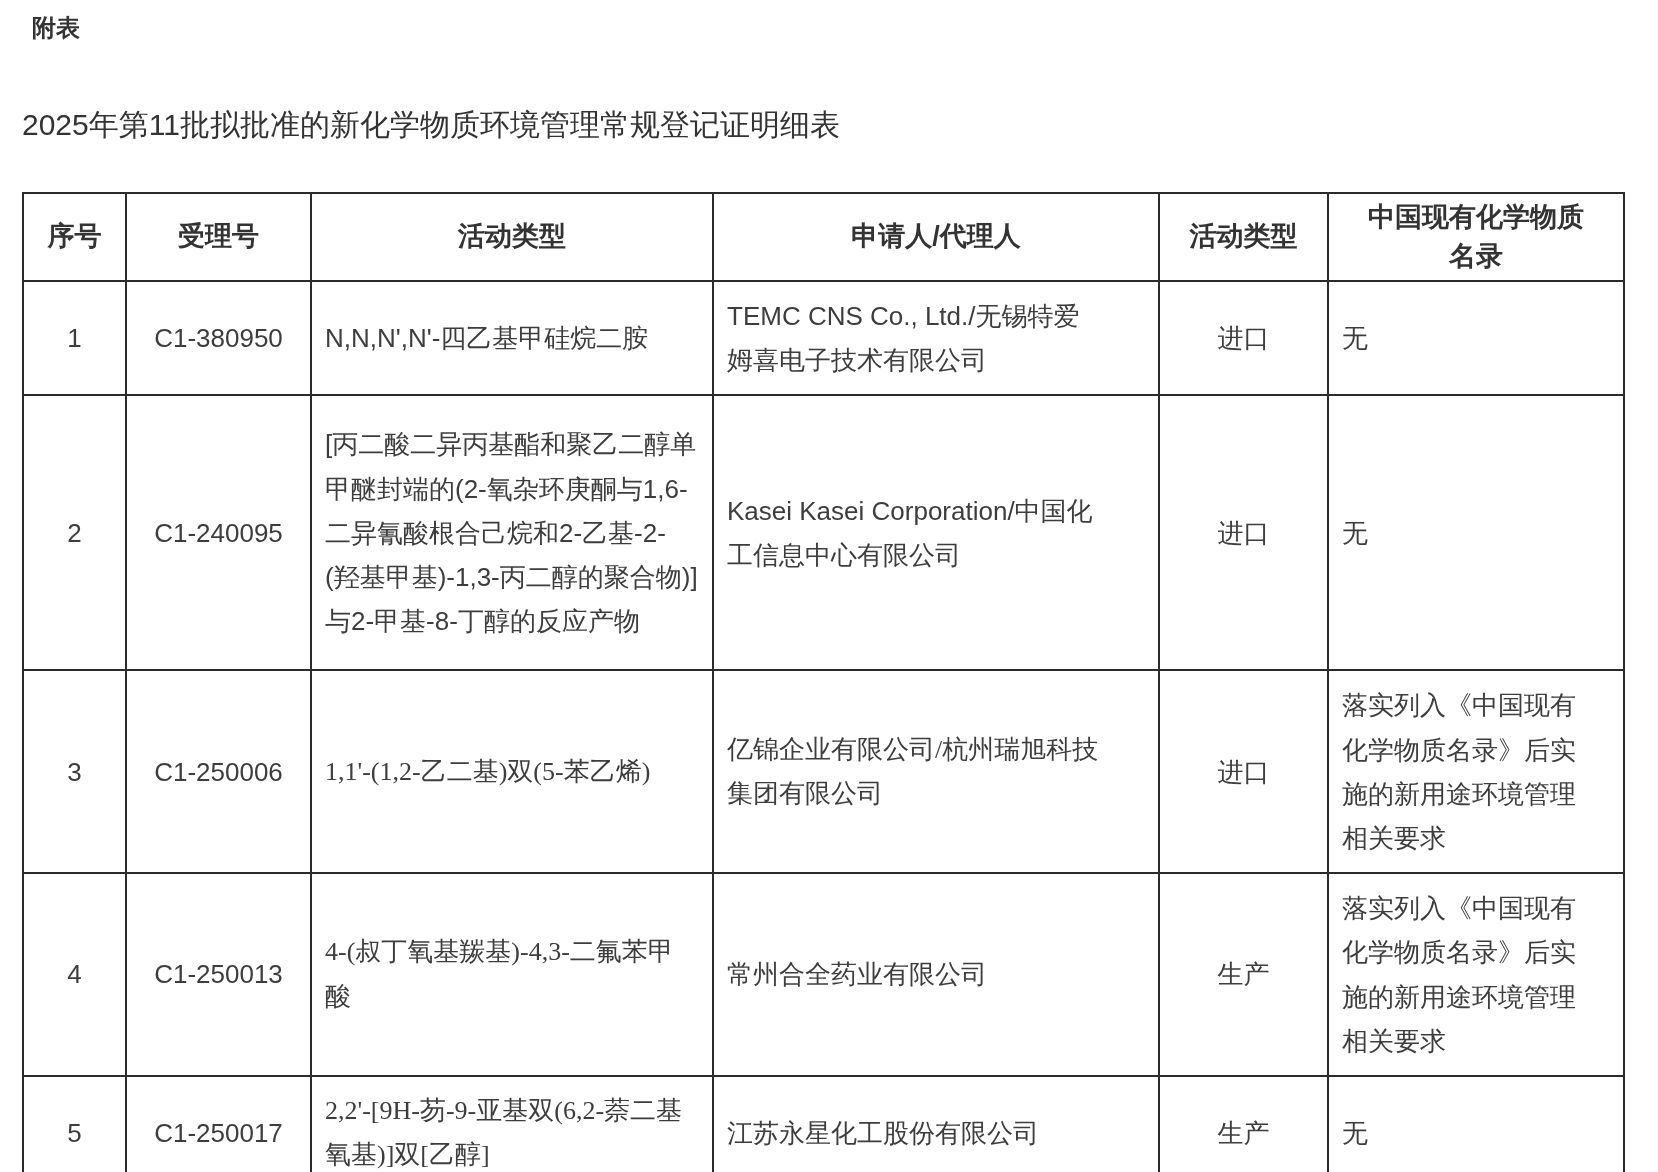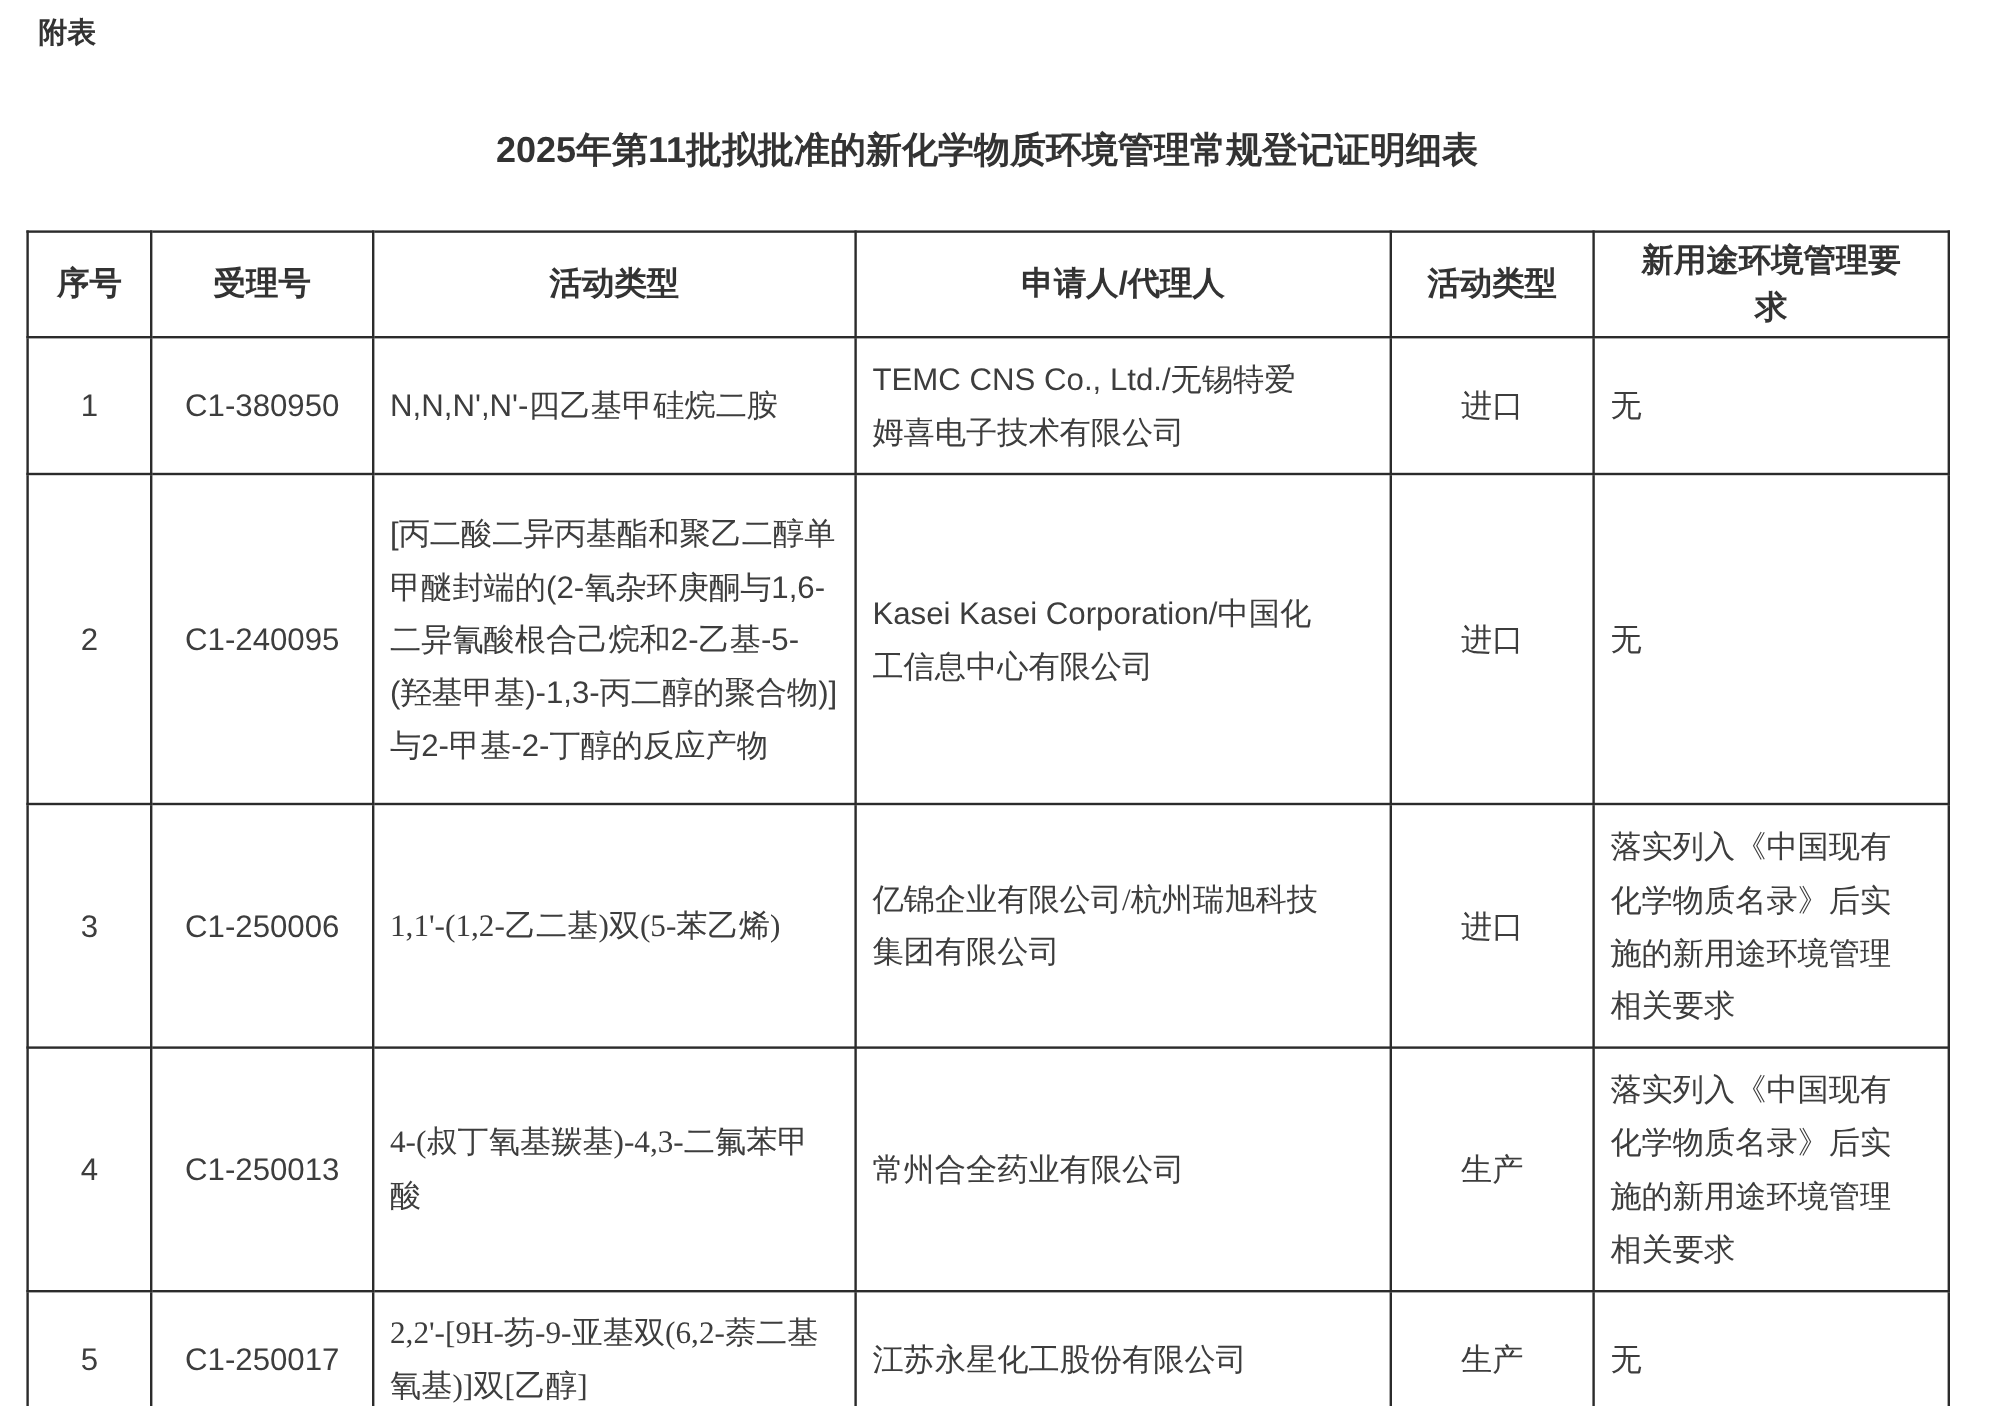--- a/index.html
+++ b/index.html
@@ -17,23 +17,22 @@
   .doc-label {
     font-size: 24px;
     font-weight: bold;
     color: #333333;
     line-height: 1.2;
     margin-left: 10px;
   }
   .doc-title {
     width: 1601px;
     margin: 62px 0 46px 0;
-    text-align: center;
     font-size: 30px;
-    font-weight: bold;
+    font-weight: normal;
     color: #333333;
   }
   table.reg-table {
     width: 1601px;
     border-collapse: collapse;
     table-layout: fixed;
   }
   .reg-table th, .reg-table td {
     border: 2px solid #2b2b2b;
     box-sizing: border-box;
@@ -94,36 +93,36 @@
       <col class="w-activity">
       <col class="w-requirement">
     </colgroup>
     <thead>
       <tr>
         <th>序号</th>
         <th>受理号</th>
         <th>活动类型</th>
         <th>申请人/代理人</th>
         <th>活动类型</th>
-        <th><span class="hdr-wrap">新用途环境管理要求</span></th>
+        <th><span class="hdr-wrap">中国现有化学物质名录</span></th>
       </tr>
     </thead>
     <tbody>
       <tr class="rh1">
         <td class="c cell-serial">1</td>
         <td class="c cell-acceptance">C1-380950</td>
         <td class="cell-substance">N,N,N',N'-四乙基甲硅烷二胺</td>
         <td class="cell-applicant">TEMC CNS Co., Ltd./无锡特爱姆喜电子技术有限公司</td>
         <td class="c cell-activity">进口</td>
         <td class="cell-requirement">无</td>
       </tr>
       <tr class="rh2">
         <td class="c cell-serial">2</td>
         <td class="c cell-acceptance">C1-240095</td>
-        <td class="cell-substance">[丙二酸二异丙基酯和聚乙二醇单甲醚封端的(2-氧杂环庚酮与1,6-二异氰酸根合己烷和2-乙基-5-(羟基甲基)-1,3-丙二醇的聚合物)]与2-甲基-2-丁醇的反应产物</td>
+        <td class="cell-substance">[丙二酸二异丙基酯和聚乙二醇单甲醚封端的(2-氧杂环庚酮与1,6-二异氰酸根合己烷和2-乙基-2-(羟基甲基)-1,3-丙二醇的聚合物)]与2-甲基-8-丁醇的反应产物</td>
         <td class="cell-applicant">Kasei Kasei Corporation/中国化工信息中心有限公司</td>
         <td class="c cell-activity">进口</td>
         <td class="cell-requirement">无</td>
       </tr>
       <tr class="rh3">
         <td class="c cell-serial">3</td>
         <td class="c cell-acceptance">C1-250006</td>
         <td class="cell-substance serif">1,1'-(1,2-乙二基)双(5-苯乙烯)</td>
         <td class="cell-applicant serif">亿锦企业有限公司/杭州瑞旭科技集团有限公司</td>
         <td class="c cell-activity">进口</td>

